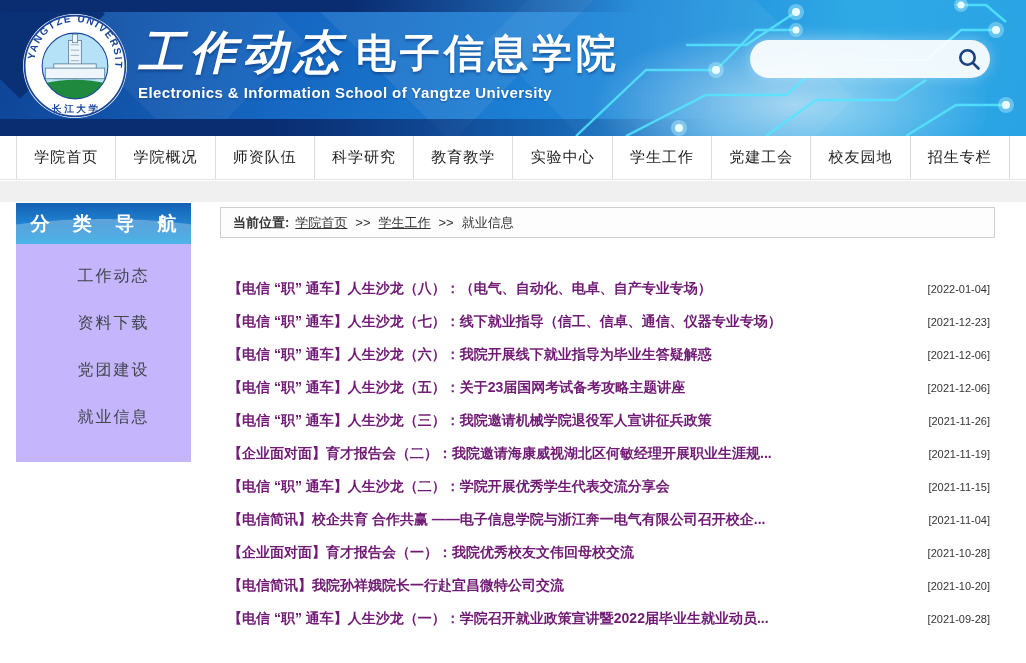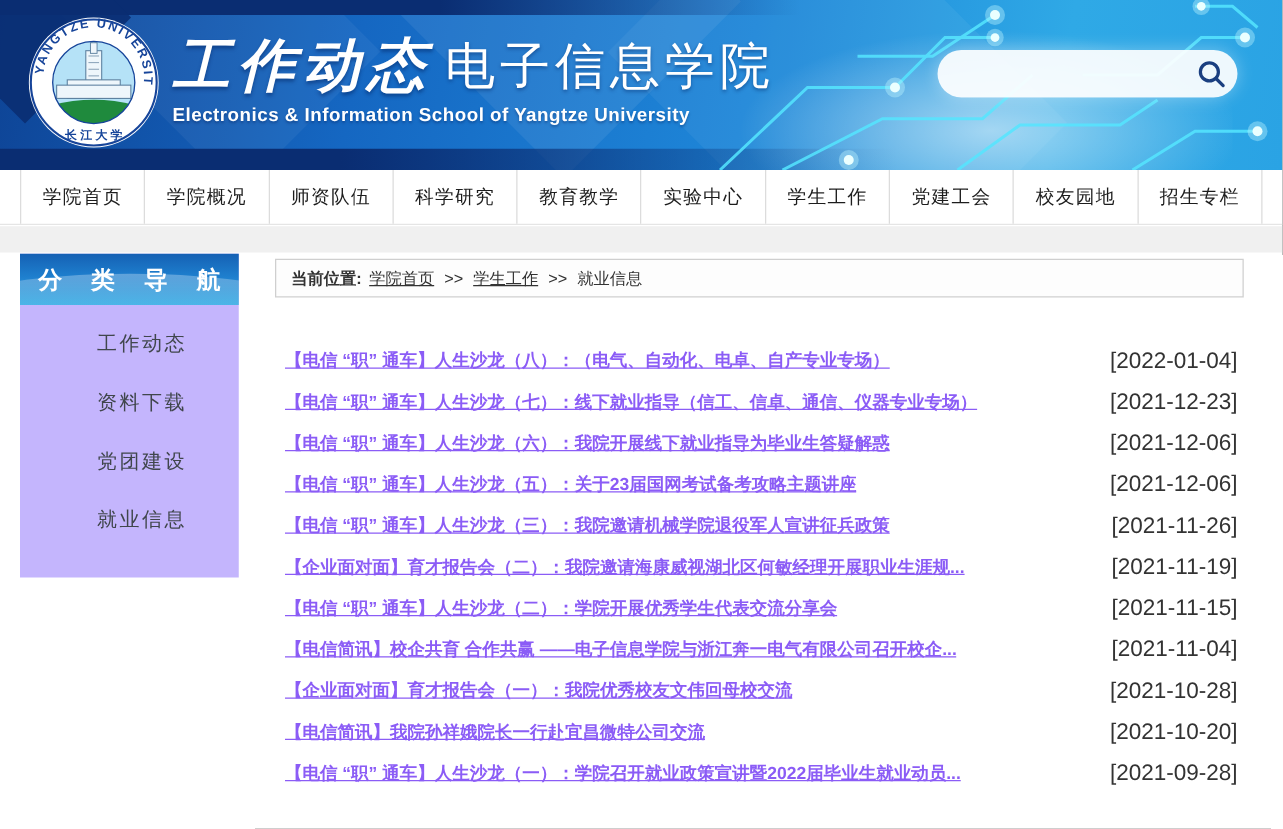--- a/index.html
+++ b/index.html
@@ -41,21 +41,21 @@
   .logo { position:absolute; left:22px; top:13px; width:106px; height:106px; cursor:pointer; }
 
   .titles { position:absolute; left:138px; top:26px; color:#fff; }
   .name-line { display:flex; align-items:flex-end; gap:10px; }
   .name-script {
     font-family:"DejaVu Serif", serif; font-style:italic; font-weight:bold;
     font-size:46px; line-height:52px; letter-spacing:6px;
     text-shadow:0 2px 3px rgba(0,30,90,.45);
   }
   .name-bold {
-    font-size:40px; font-weight:normal; line-height:50px; letter-spacing:4px;
+    font-size:40px; font-weight:bold; line-height:50px; letter-spacing:4px;
     text-shadow:0 2px 3px rgba(0,30,90,.45);
   }
   .subtitle {
     margin-top:6px; font-size:15px; font-weight:bold; letter-spacing:.4px;
     text-shadow:0 1px 2px rgba(0,30,90,.4);
   }
 
   .search {
     position:absolute; right:36px; top:40px; width:240px; height:38px;
     background:rgba(255,255,255,0.92); border-radius:19px;
@@ -119,25 +119,25 @@
   .breadcrumb .lbl { font-weight:bold; margin-right:6px; }
   .breadcrumb a { color:#333; text-decoration:underline; cursor:pointer; }
   .breadcrumb .sep { margin:0 8px; color:#333; }
   .breadcrumb .cur { color:#333; }
 
   .newslist { position:absolute; left:228px; top:272px; width:762px; }
   .news-row {
     height:33px; display:flex; align-items:center; justify-content:space-between;
   }
   .news-title {
-    font-size:14px; font-weight:bold; color:#8b5cf6;
-    text-decoration:underline; cursor:pointer;
+    font-size:14px; font-weight:bold; color:#701a75;
+    cursor:pointer;
     white-space:nowrap; overflow:hidden; max-width:660px;
   }
-  .news-date { font-size:18px; color:#333; white-space:nowrap; }
+  .news-date { font-size:11px; color:#333; white-space:nowrap; }
 </style>
 </head>
 <body>
 
 <div class="page">
 
   <div class="header">
     <div class="geo g1"></div>
     <div class="geo g2"></div>
     <div class="geo g3"></div>

